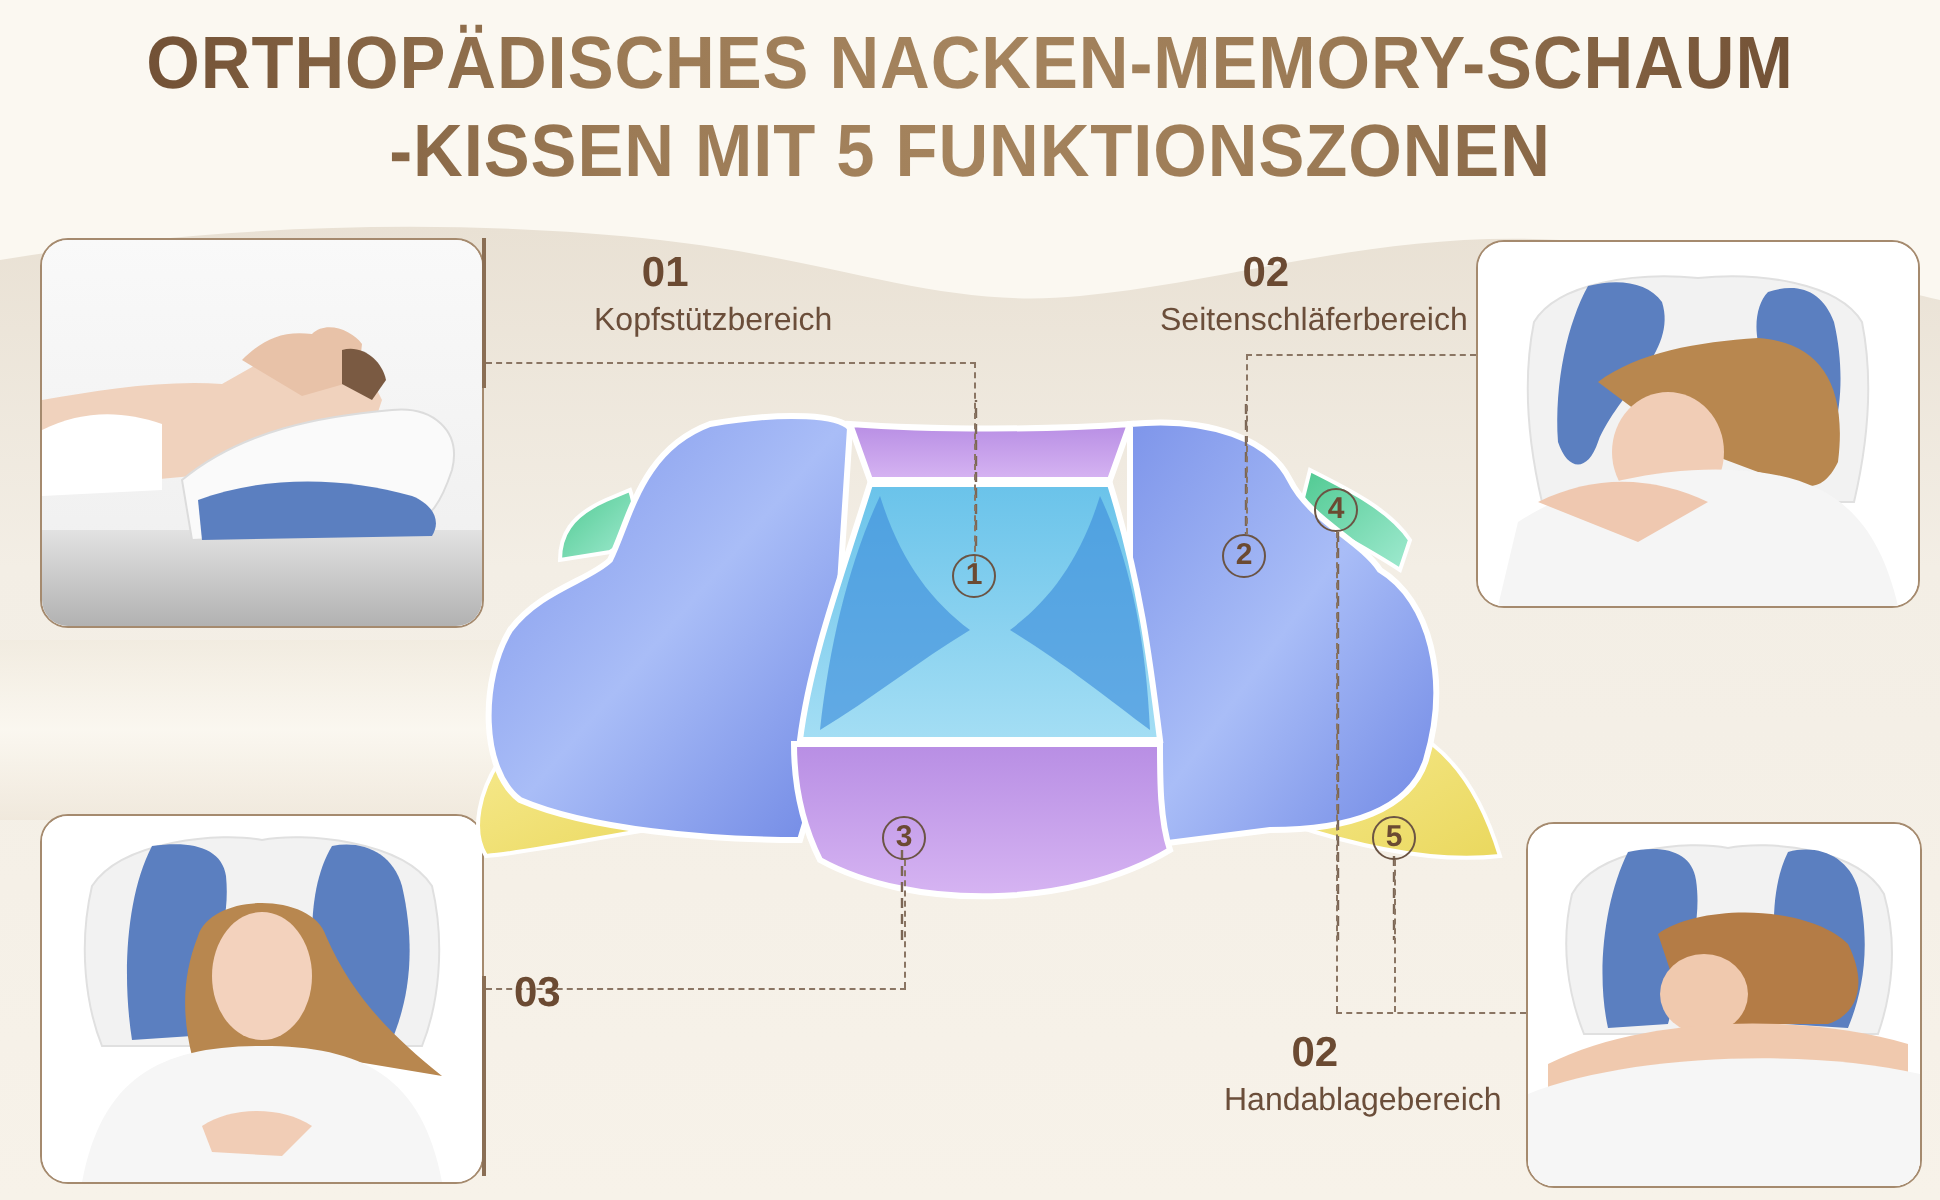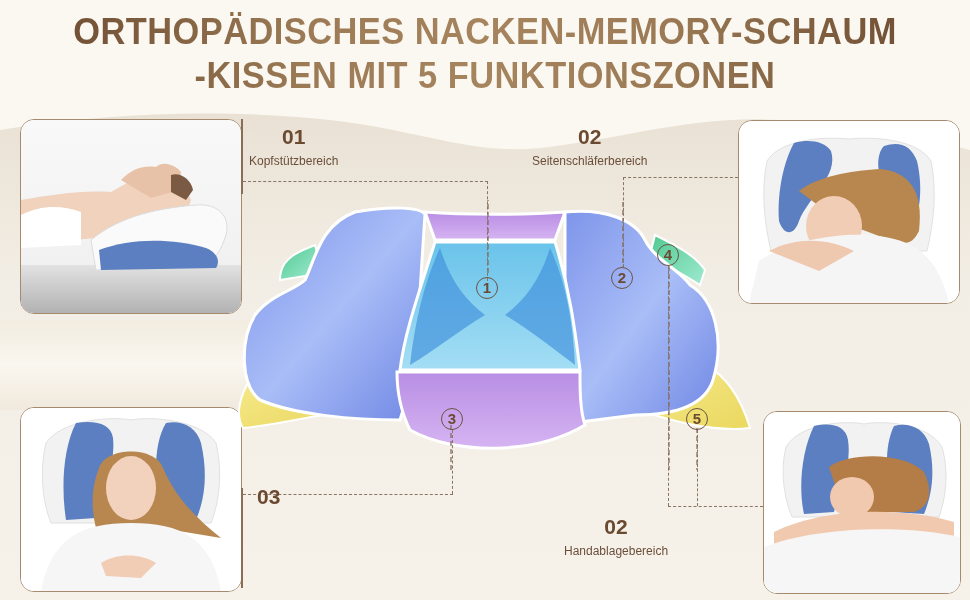--- a/index.html
+++ b/index.html
@@ -22,21 +22,21 @@
   .grad-text {
     background: linear-gradient(90deg, #6b4a30 0%, #9b7a55 30%, #a5845e 50%, #9b7a55 70%, #6b4a30 100%);
     -webkit-background-clip: text; background-clip: text; color: transparent;
   }
   .photo {
     position: absolute; border: 1.5px solid #a58a6e; border-radius: 14px;
     overflow: hidden; background: #fff;
   }
   .label-block { position: absolute; color: #6b4a34; text-align: center; }
   .label-num { font-family: "Liberation Sans", sans-serif; font-weight: bold; font-size: 21px; line-height: 22px; color: #6b4a32; }
-  .label-text { font-family: "Liberation Sans", sans-serif; font-size: 12px; line-height: 26px; color: #6b4e3a; }
+  .label-text { font-family: "Liberation Sans", sans-serif; font-size: 16px; line-height: 26px; color: #6b4e3a; margin-left: 48px; }
   .dash { position: absolute; border-color: #8a7563; border-style: dashed; border-width: 0; }
   .marker {
     position: absolute; width: 20px; height: 20px; border-radius: 50%;
     border: 1.5px solid #6b5444; color: #6b4a32; font-weight: bold;
     font-size: 15px; line-height: 20px; text-align: center;
     font-family: "Liberation Sans", sans-serif; background: transparent;
   }
   svg { display: block; }
 </style>
 </head>

